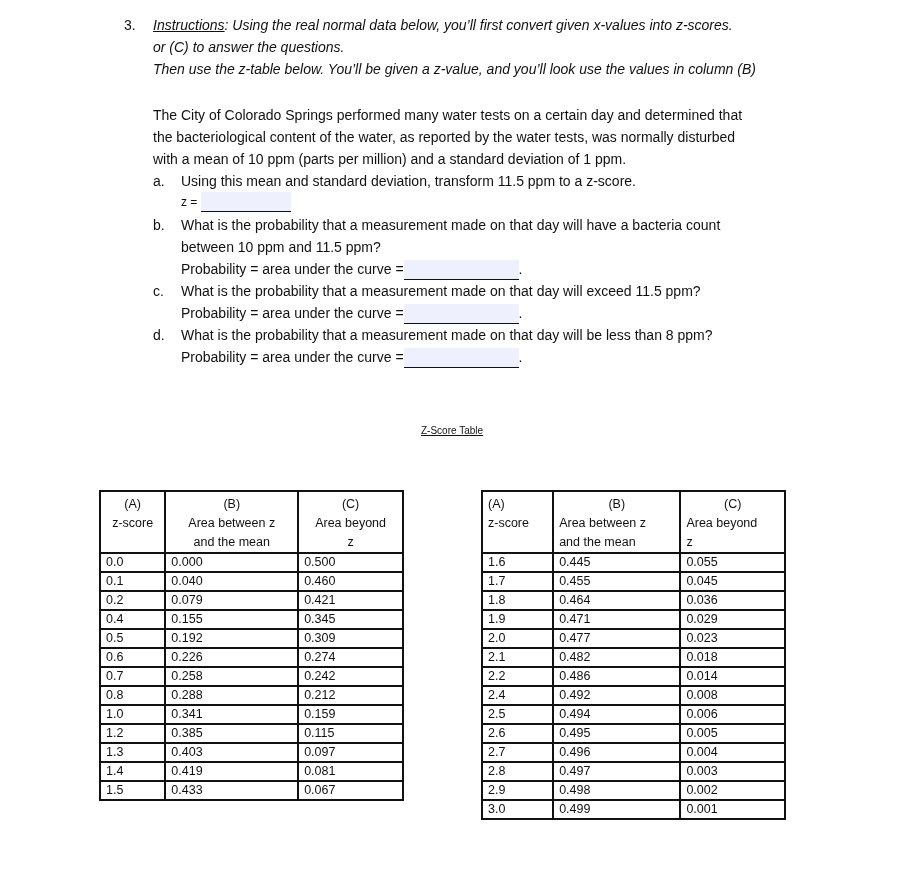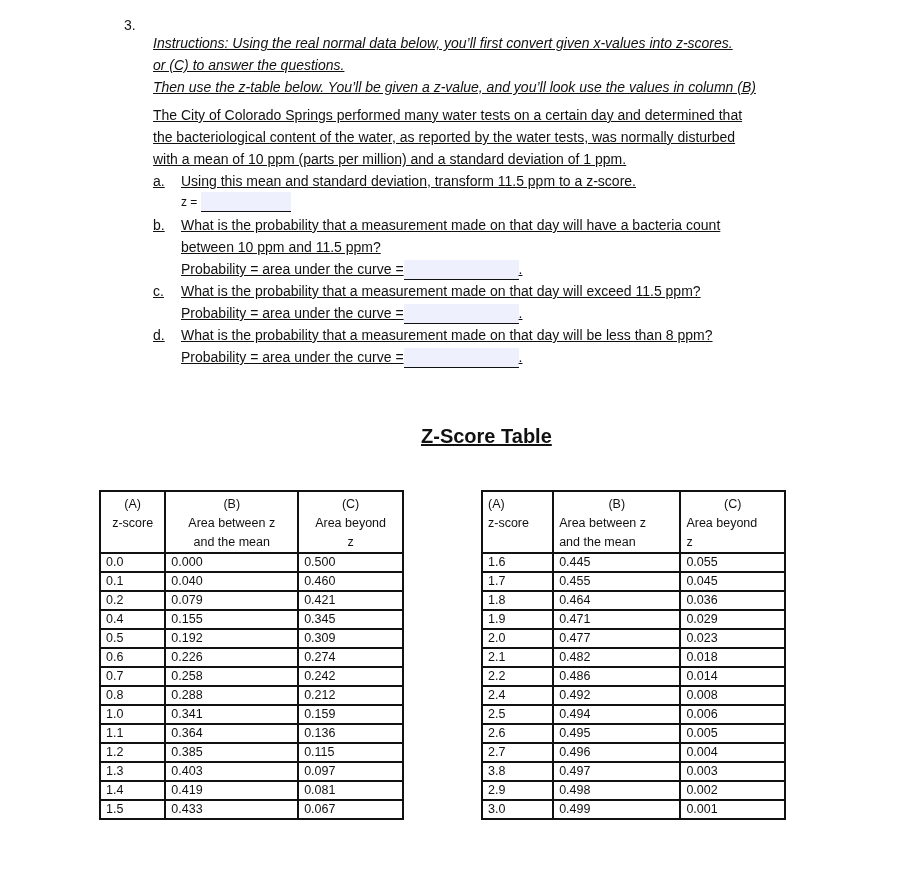--- a/index.html
+++ b/index.html
@@ -4,44 +4,44 @@
 <style>
   html, body { margin: 0; padding: 0; background: #ffffff; }
   body {
     width: 905px; height: 871px; position: relative; overflow: hidden;
     font-family: "Liberation Sans", sans-serif; color: #111; font-size: 14px;
   }
   .abs { position: absolute; white-space: nowrap; }
   .instr { font-style: italic; line-height: 22px; }
   .instr .num { font-style: normal; }
   .u { text-decoration: underline; }
-  .para { line-height: 22px; text-decoration: underline; }
+  .para { line-height: 22px; }
   .field {
     display: inline-block; vertical-align: bottom; background: #eef0fd;
     border-bottom: 1px solid #111; height: 19px;
   }
-  .title-z { font-weight: bold; text-decoration: underline; font-size: 20px; }
+  .title-z { font-weight: normal; text-decoration: underline; font-size: 10px; }
   table.zt {
     position: absolute; border-collapse: collapse; font-size: 12.5px;
   }
   table.zt td, table.zt th {
     border: 2px solid #111; padding: 0 5px; height: 17px; line-height: 17px;
     font-weight: normal; text-align: left;
   }
   table.zt th { vertical-align: top; padding-top: 3px; padding-bottom: 0; line-height: 19px; }
   .ctr { text-align: center !important; }
   .hl { display: block; }
 </style>
 </head>
 <body>
 
 <div class="abs instr" style="left:124px; top:14px;">
   <span class="num">3.</span>
 </div>
-<div class="abs instr" style="left:153px; top:32px;text-decoration:underline;">
+<div class="abs instr" style="left:153px; top:14px;">
   <div><span class="u">Instructions</span><span>: Using the real normal data below, you’ll first convert given x-values into z-scores.</span></div>
   <div>or (C) to answer the questions.</div>
   <div>Then use the z-table below.  You’ll be given a z-value, and you’ll look use the values in column (B)</div>
 </div>
 
 <div class="abs para" style="left:153px; top:104px;">
   <div>The City of Colorado Springs performed many water tests on a certain day and determined that</div>
   <div>the bacteriological content of the water, as reported by the water tests, was normally disturbed</div>
   <div>with a mean of 10 ppm (parts per million) and a standard deviation of 1 ppm.</div>
 </div>
@@ -141,25 +141,20 @@
         <td>0.8</td>
         <td>0.288</td>
         <td>0.212</td>
       </tr>
       <tr>
         <td>1.0</td>
         <td>0.341</td>
         <td>0.159</td>
       </tr>
       <tr>
-        <td>1.1</td>
-        <td>0.364</td>
-        <td>0.136</td>
-      </tr>
-      <tr>
         <td>1.2</td>
         <td>0.385</td>
         <td>0.115</td>
       </tr>
       <tr>
         <td>1.3</td>
         <td>0.403</td>
         <td>0.097</td>
       </tr>
       <tr>
@@ -250,21 +245,21 @@
         <td>2.6</td>
         <td>0.495</td>
         <td>0.005</td>
       </tr>
       <tr>
         <td>2.7</td>
         <td>0.496</td>
         <td>0.004</td>
       </tr>
       <tr>
-        <td>3.8</td>
+        <td>2.8</td>
         <td>0.497</td>
         <td>0.003</td>
       </tr>
       <tr>
         <td>2.9</td>
         <td>0.498</td>
         <td>0.002</td>
       </tr>
       <tr>
         <td>3.0</td>

